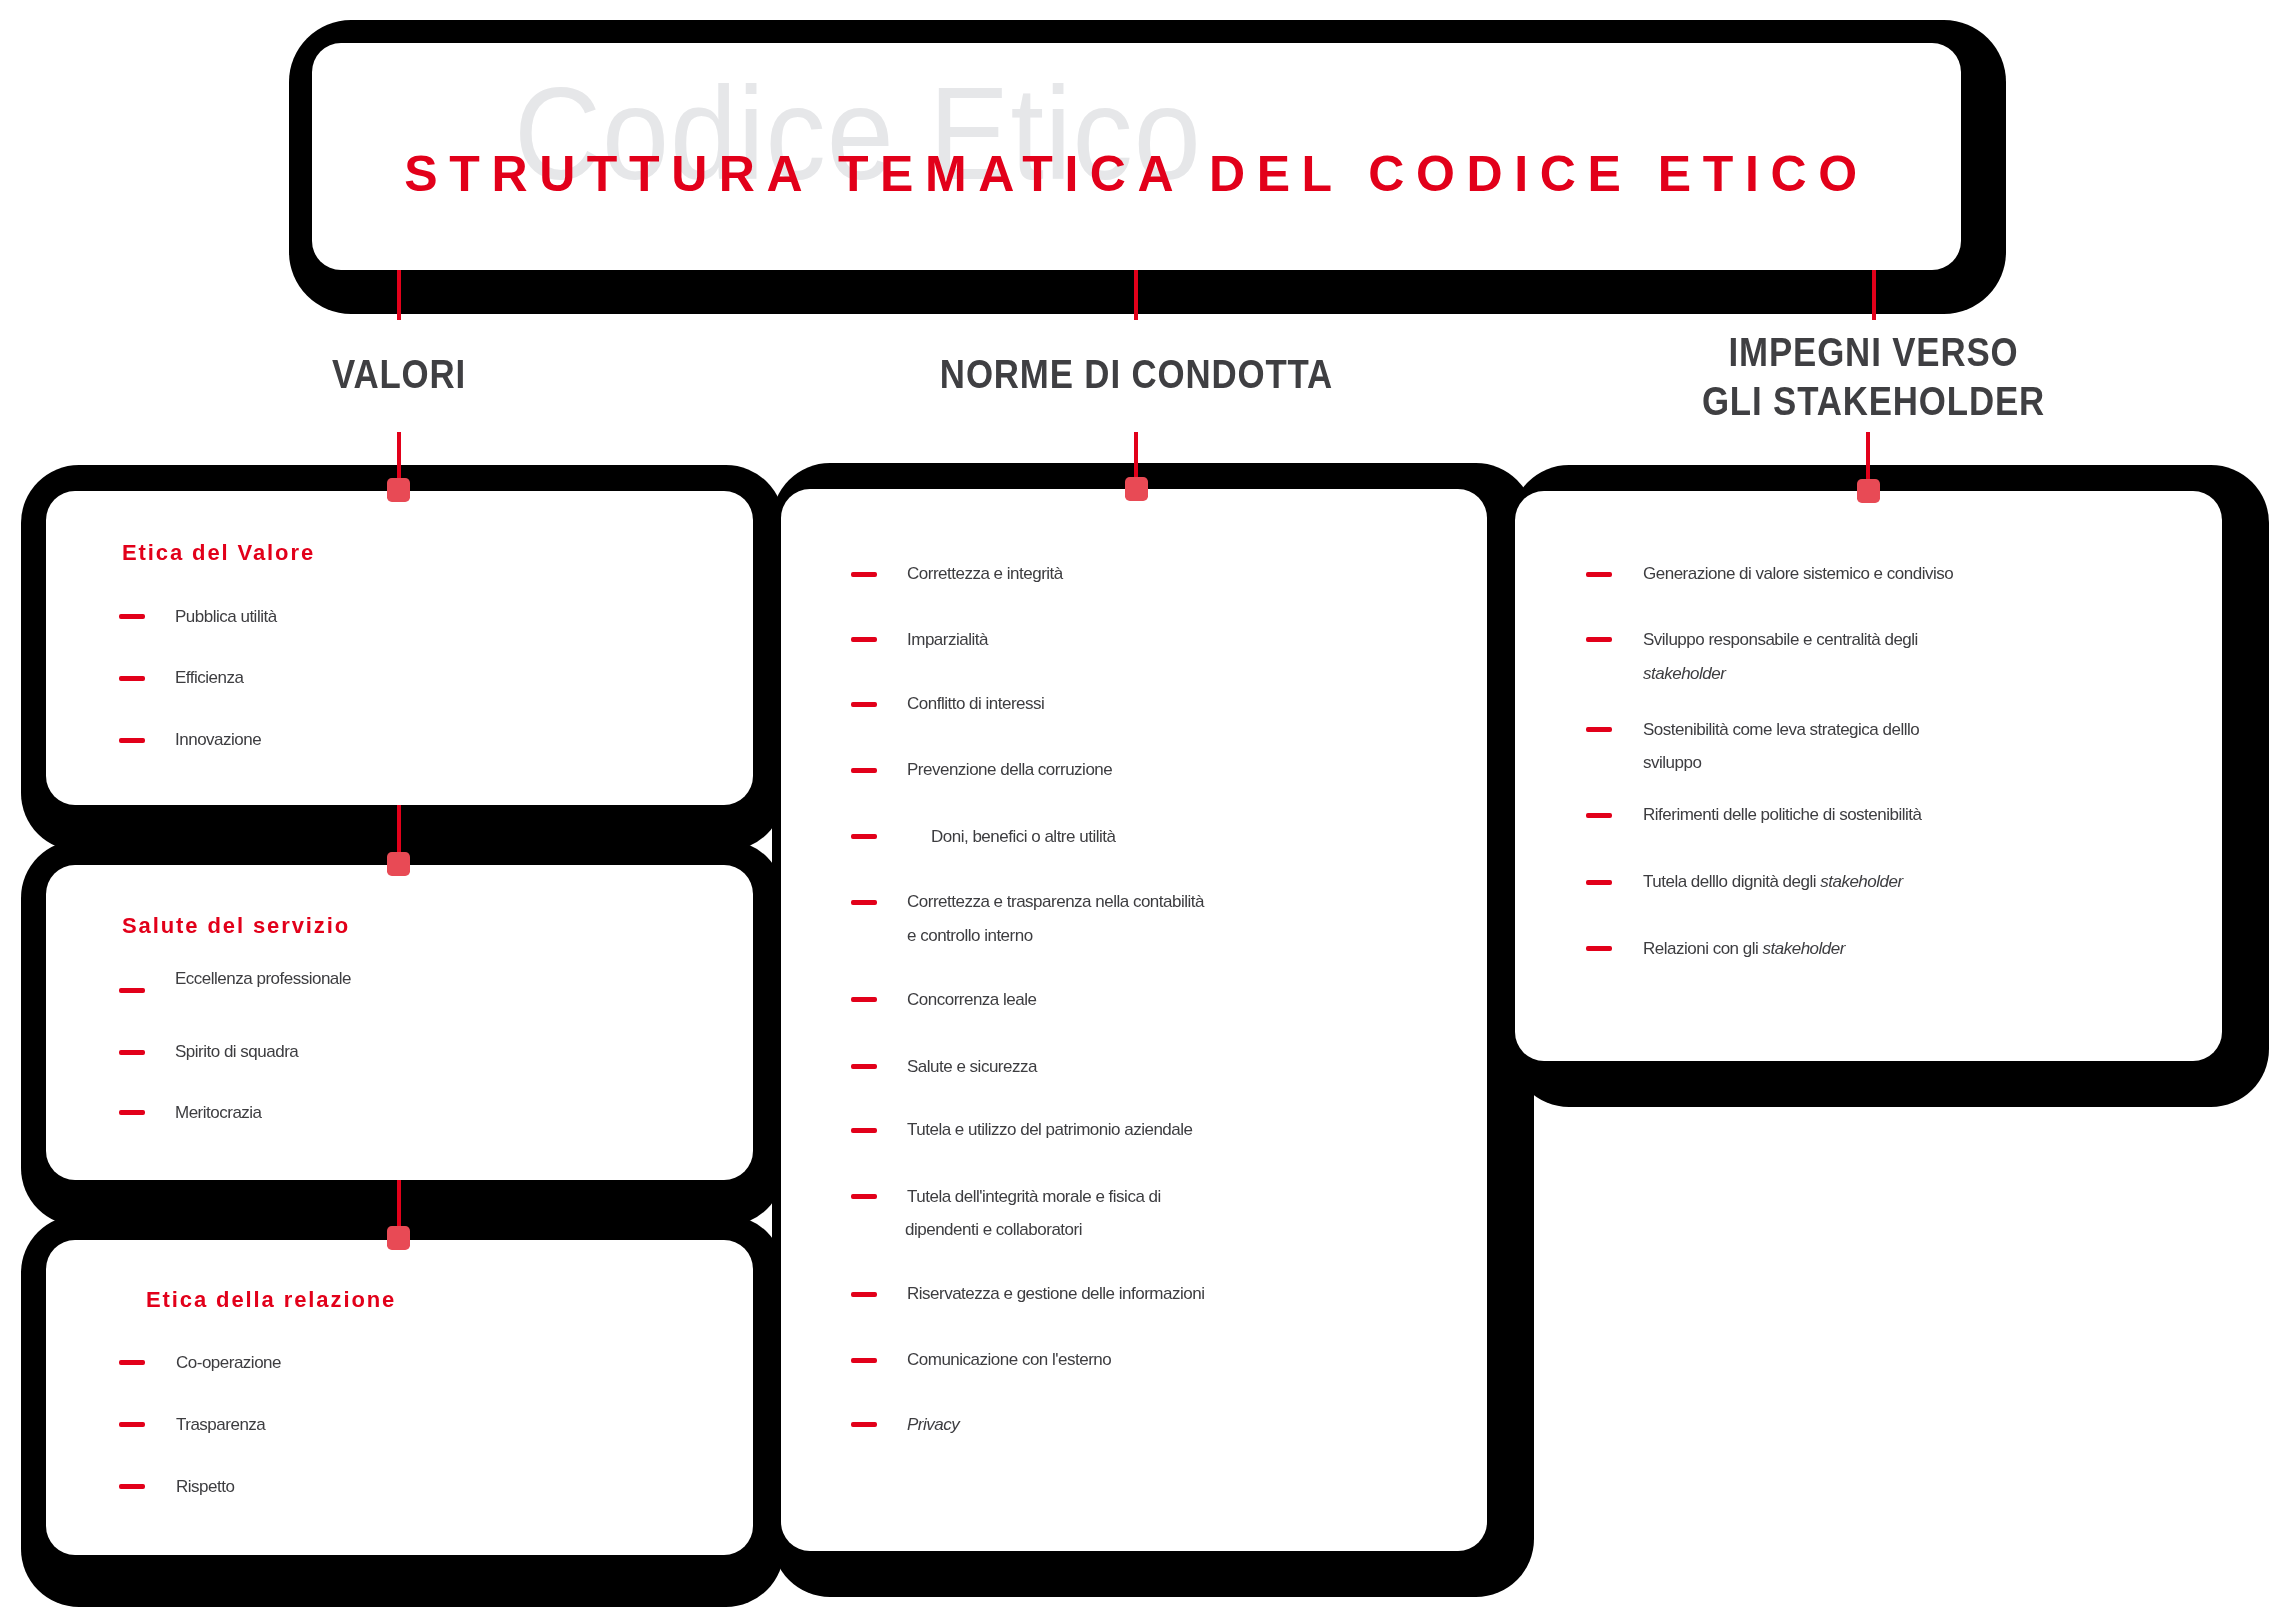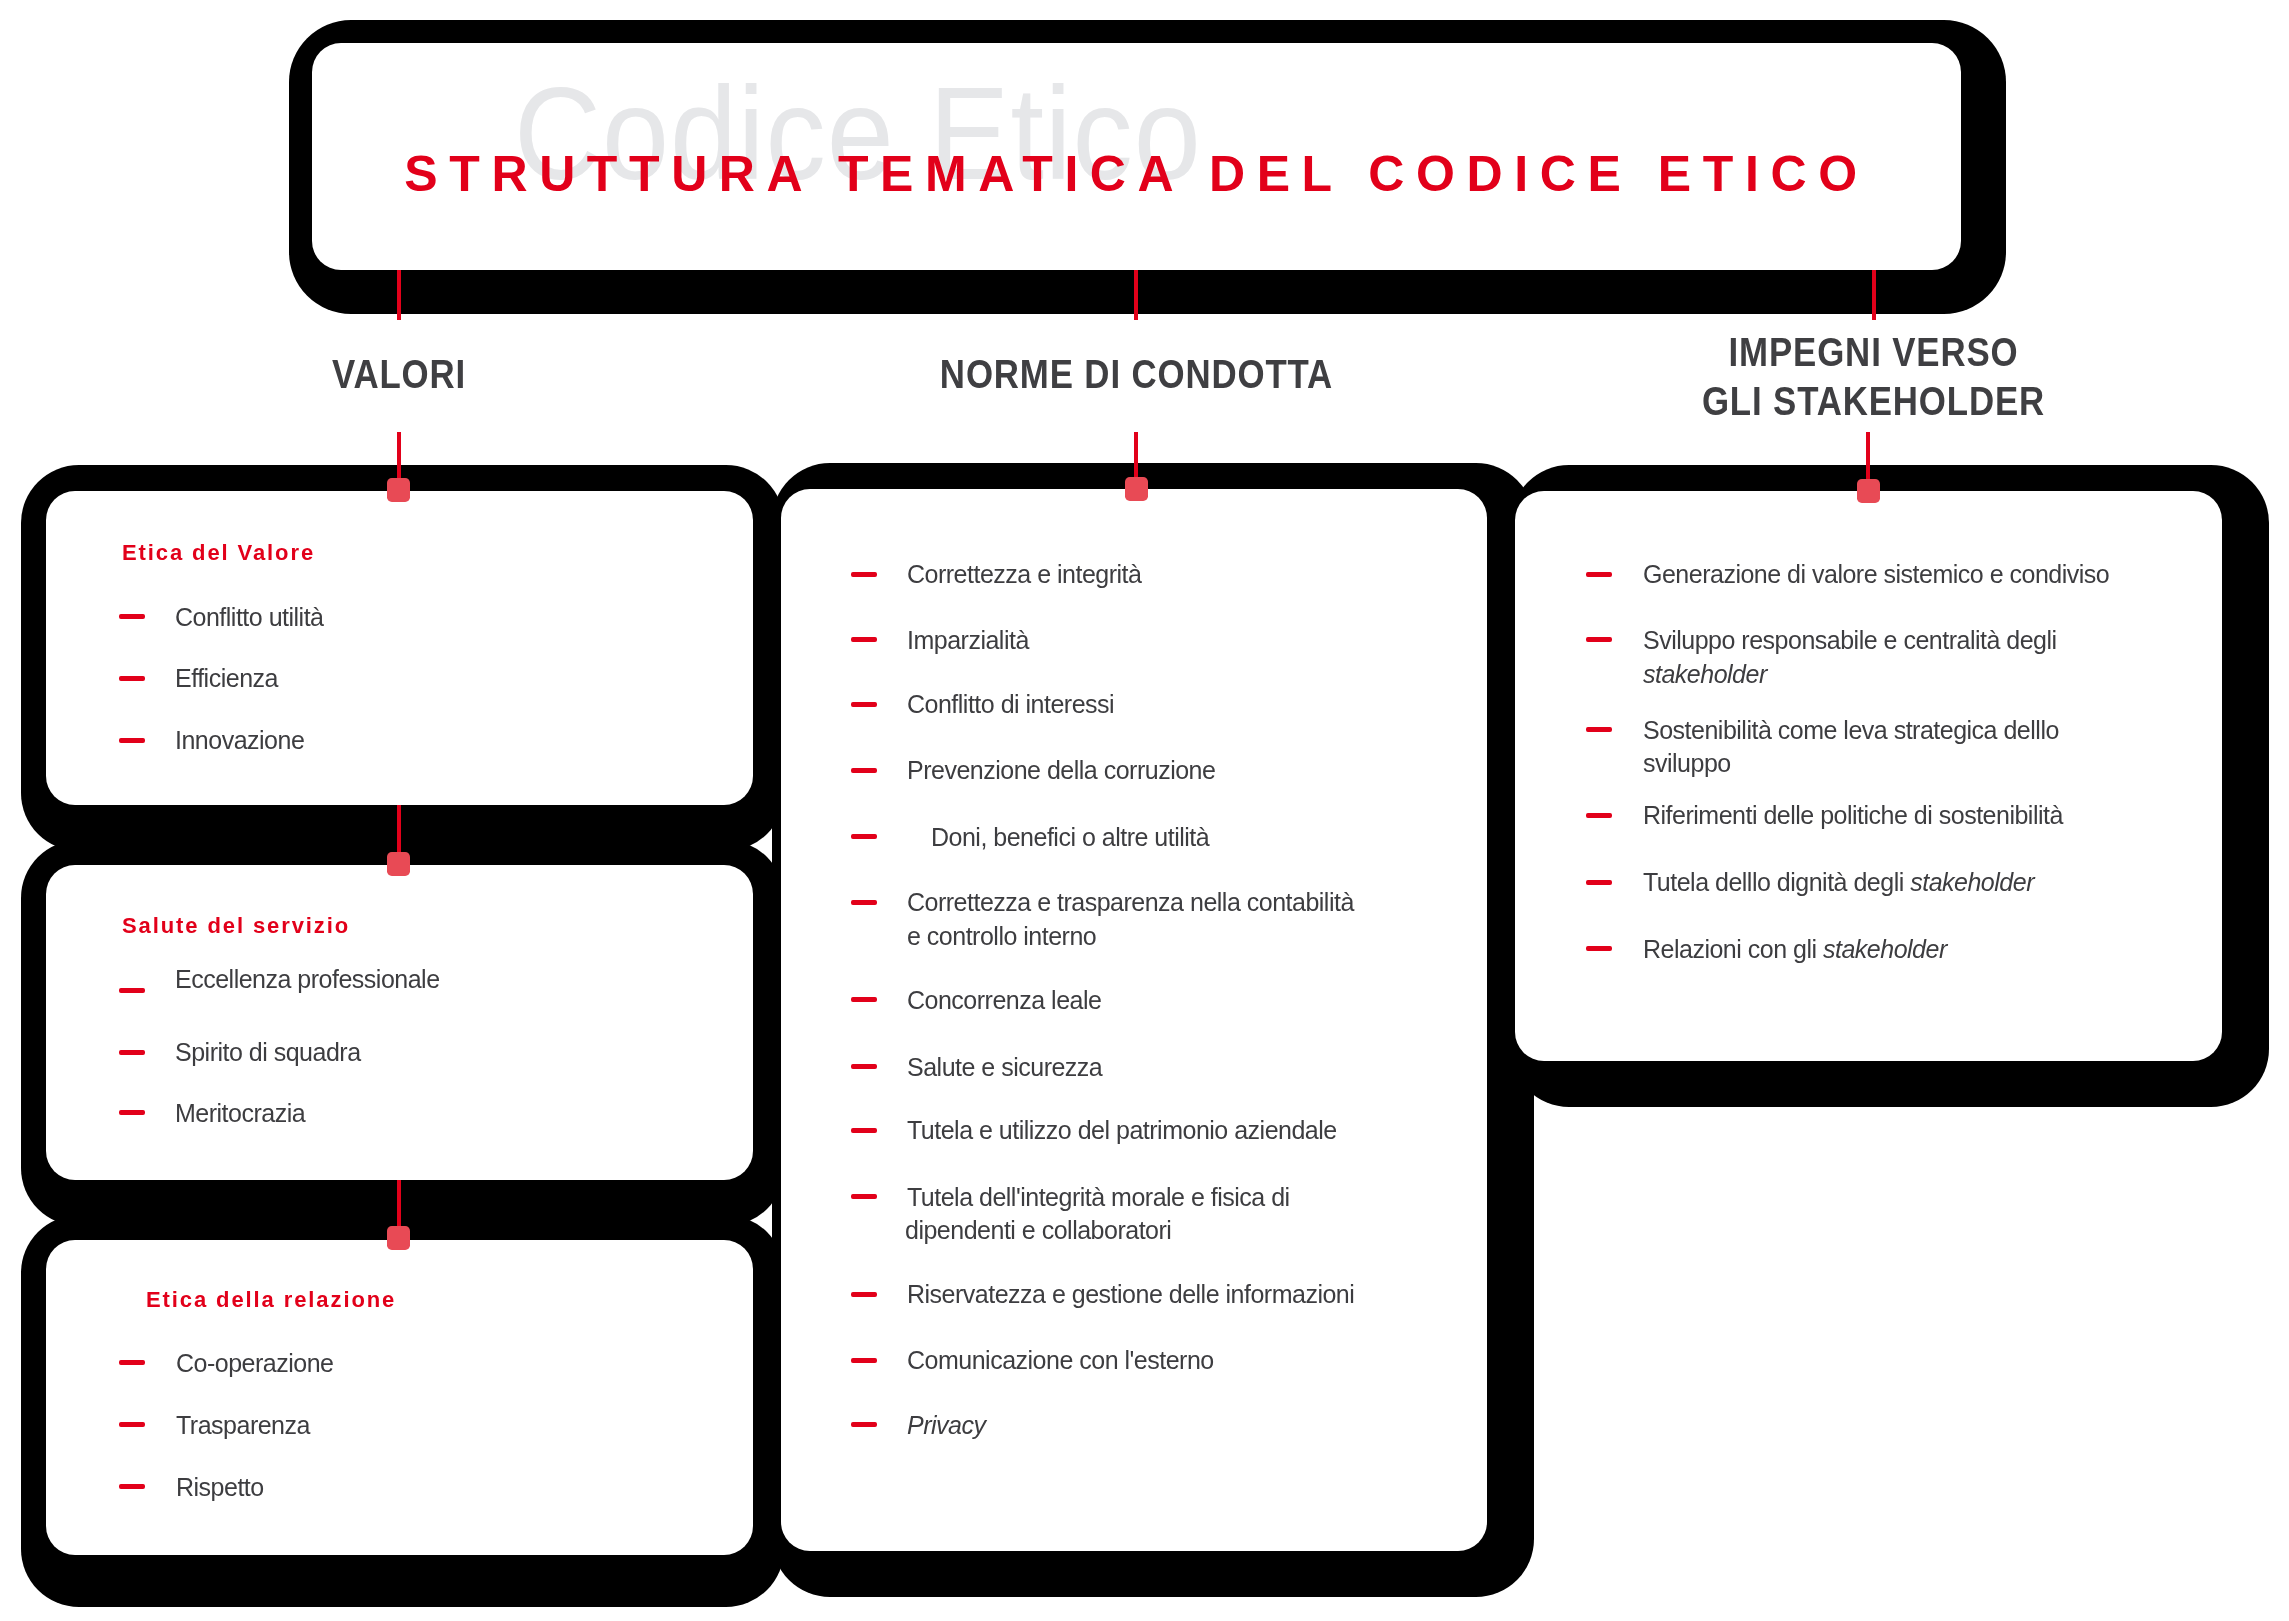--- a/index.html
+++ b/index.html
@@ -14,21 +14,21 @@
            line-height:1; transform:scaleX(0.92); transform-origin:left top; }
   .title { position:absolute; left:312px; width:1649px; top:145px; text-align:center;
            font-size:50px; font-weight:bold; color:#e2001a; letter-spacing:11.6px;
            font-family:"Liberation Sans Narrow", "Liberation Sans", sans-serif; line-height:58px;
            white-space:nowrap; }
   .colhead { position:absolute; text-align:center; font-weight:bold; color:#3f3f42;
              font-size:41px; line-height:48px; letter-spacing:1px; white-space:nowrap;
              font-family:"Liberation Sans", sans-serif; transform:scaleX(0.85); }
   .sechead { position:absolute; font-weight:bold; color:#e2001a; font-size:22px;
              letter-spacing:1.9px; line-height:39px; white-space:nowrap; }
-  .item { position:absolute; font-size:25px; color:#3d3d40; line-height:34px;
+  .item { position:absolute; font-size:17px; color:#3d3d40; line-height:34px;
           letter-spacing:-0.5px; white-space:nowrap; }
   .item em { font-style:italic; }
   .dash { position:absolute; width:26px; height:4.8px; background:#e2001a; border-radius:1.9px; }
 </style>
 </head>
 <body>
 
 <div class="shadow" style="left:289px; top:20px; width:1717px; height:294px; border-radius:62px;"></div>
 <div class="card" style="left:312px; top:43px; width:1649px; height:227px; border-radius:29px;">
 </div>
@@ -56,21 +56,21 @@
 
 <div class="vline" style="left:397px; top:432px; height:50px;"></div>
 <div class="sq" style="left:387px; top:478px;"></div>
 <div class="vline" style="left:397px; top:805px; height:50px;"></div>
 <div class="sq" style="left:387px; top:852px;"></div>
 <div class="vline" style="left:397px; top:1180px; height:50px;"></div>
 <div class="sq" style="left:387px; top:1226px;"></div>
 
 <div class="sechead" style="left:122px; top:533px;">Etica del Valore</div>
 <div class="dash" style="left:119px; top:614px;"></div>
-<div class="item" style="left:175px; top:600px;">Conflitto utilità</div>
+<div class="item" style="left:175px; top:600px;">Pubblica utilità</div>
 <div class="dash" style="left:119px; top:676px;"></div>
 <div class="item" style="left:175px; top:661px;">Efficienza</div>
 <div class="dash" style="left:119px; top:738px;"></div>
 <div class="item" style="left:175px; top:723px;">Innovazione</div>
 
 <div class="sechead" style="left:122px; top:906px;">Salute del servizio</div>
 <div class="dash" style="left:119px; top:988px;"></div>
 <div class="item" style="left:175px; top:962px;">Eccellenza professionale</div>
 <div class="dash" style="left:119px; top:1050px;"></div>
 <div class="item" style="left:175px; top:1035px;">Spirito di squadra</div>

